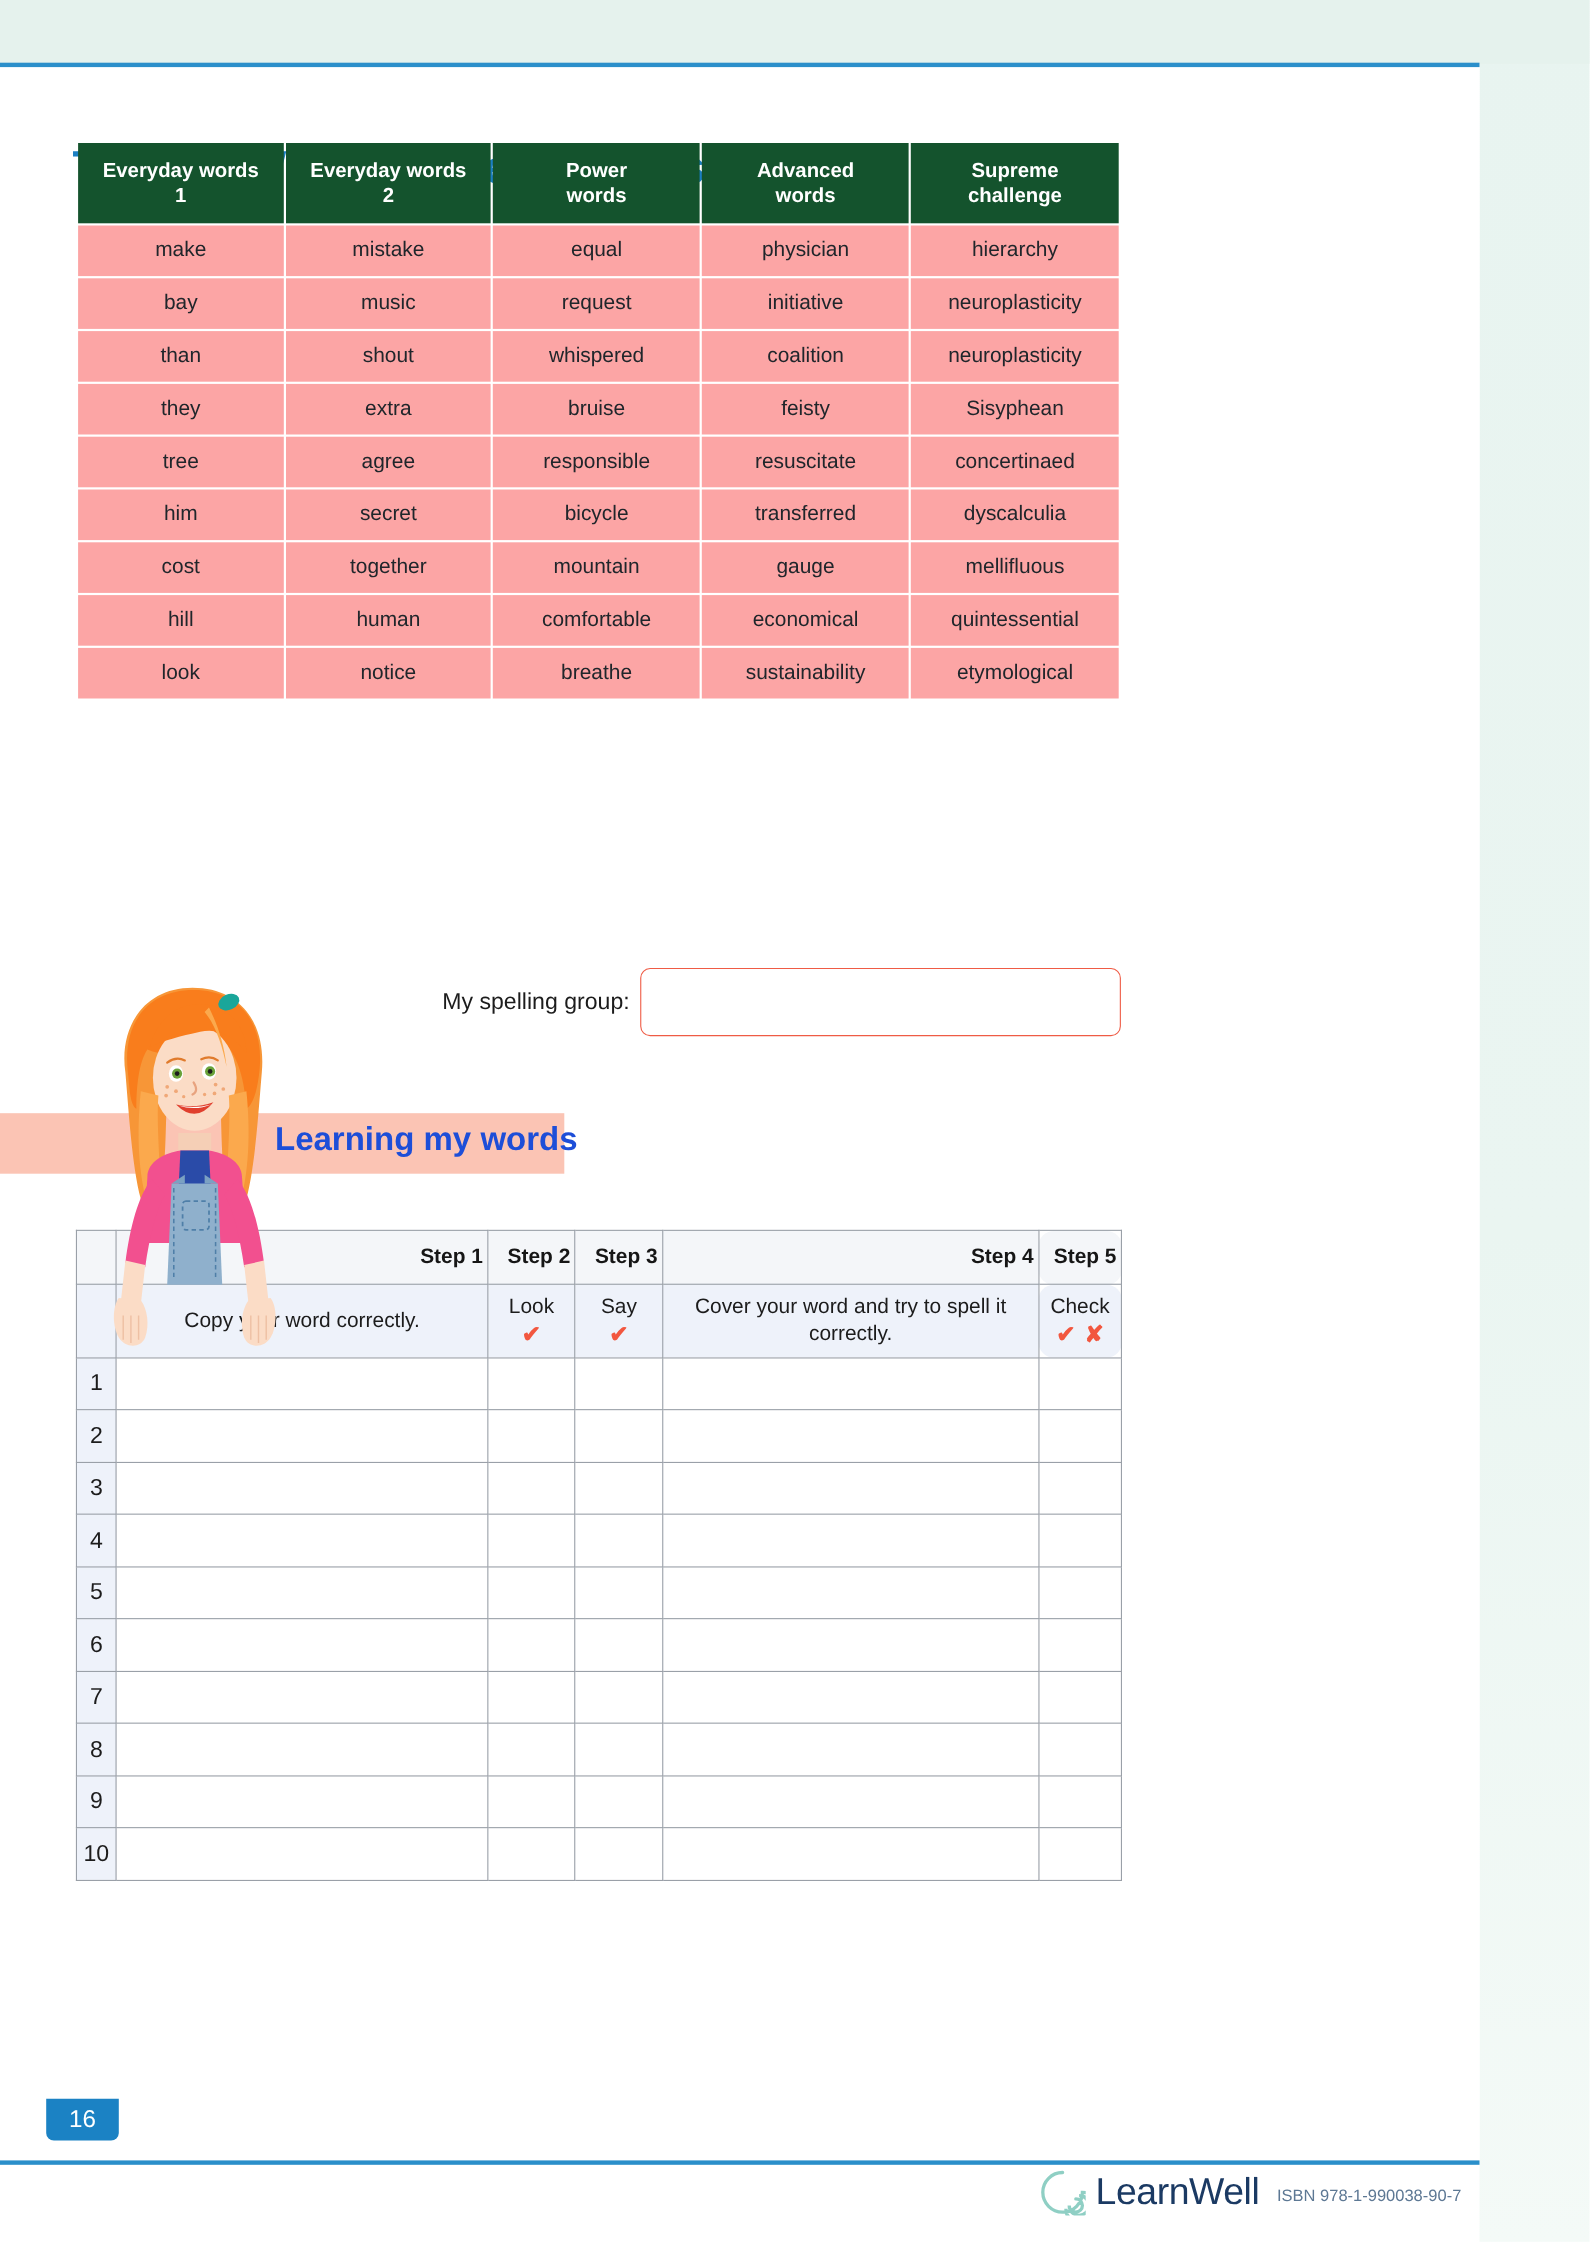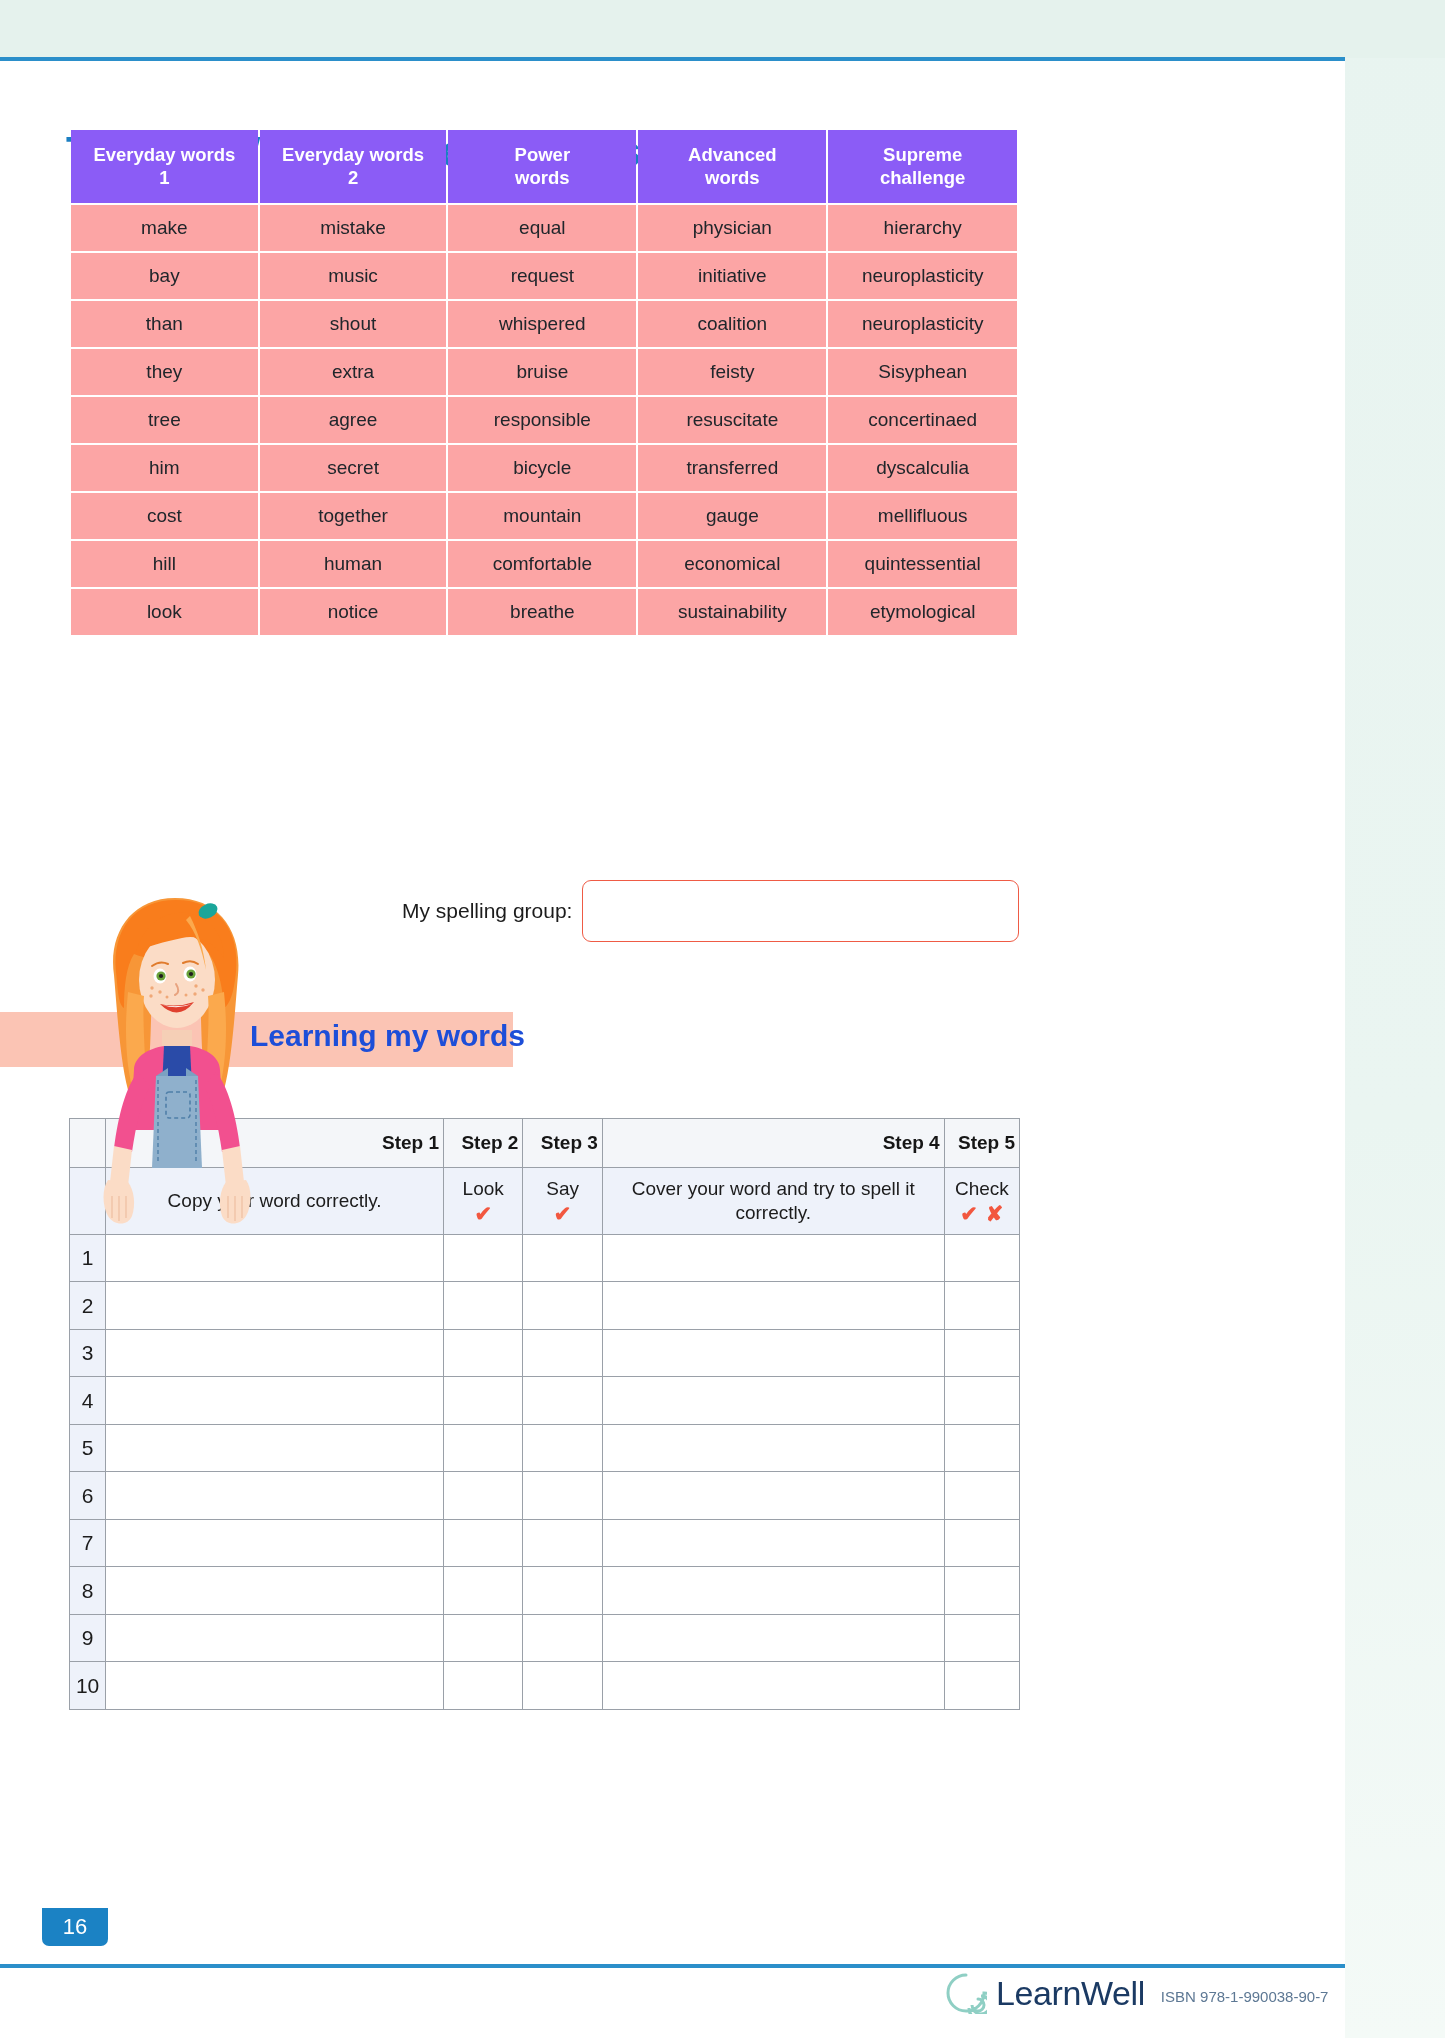--- a/index.html
+++ b/index.html
@@ -44,21 +44,21 @@
     font-size:42px; font-weight:bold; color:#1b7fc2;
     letter-spacing:-0.4px; z-index:4;
   }
 
   
   .words-table{
     position:absolute; left:69px; top:128px; width:950px;
     border-collapse:separate; border-spacing:2px 2px; z-index:4;
   }
   .words-table th{
-    background:#8b5cf6; color:#fff;
+    background:#14532d; color:#fff;
     font-size:18.5px; font-weight:bold; text-align:center;
     padding:13px 6px; line-height:1.26; width:190px;
     vertical-align:middle;
   }
   .words-table td{
     background:#fca5a5; color:#20262b;
     font-size:19px; text-align:center;
     padding:12px 14px; height:46px; vertical-align:middle;
   }
 
@@ -99,21 +99,21 @@
   }
   .steps-sub td{
     background:#eef2fa; color:#1c1c1c;
     font-size:19px; text-align:center; padding:9px 10px;
     line-height:1.26; height:62px; vertical-align:middle;
   }
   .c-num { width:36px; }
   .c-s1  { width:336px; }
   .c-s2, .c-s3 { width:79px; }
   .c-s4  { width:340px; }
-  .c-s5  { width:64px; }
+  .c-s5  { width:64px;border-radius:14px; }
   .mark-row{ margin-top:2px; font-size:21px; line-height:1; }
   .tick{ color:#f2573f; font-weight:bold; }
   .cross{ color:#f2573f; font-weight:bold; margin-left:8px; }
   .steps-body td{
     height:47.5px; background:#ffffff;
   }
   .steps-body td.c-num{
     background:#eef2fa; text-align:center;
     font-size:21px; color:#1c1c1c;
   }

